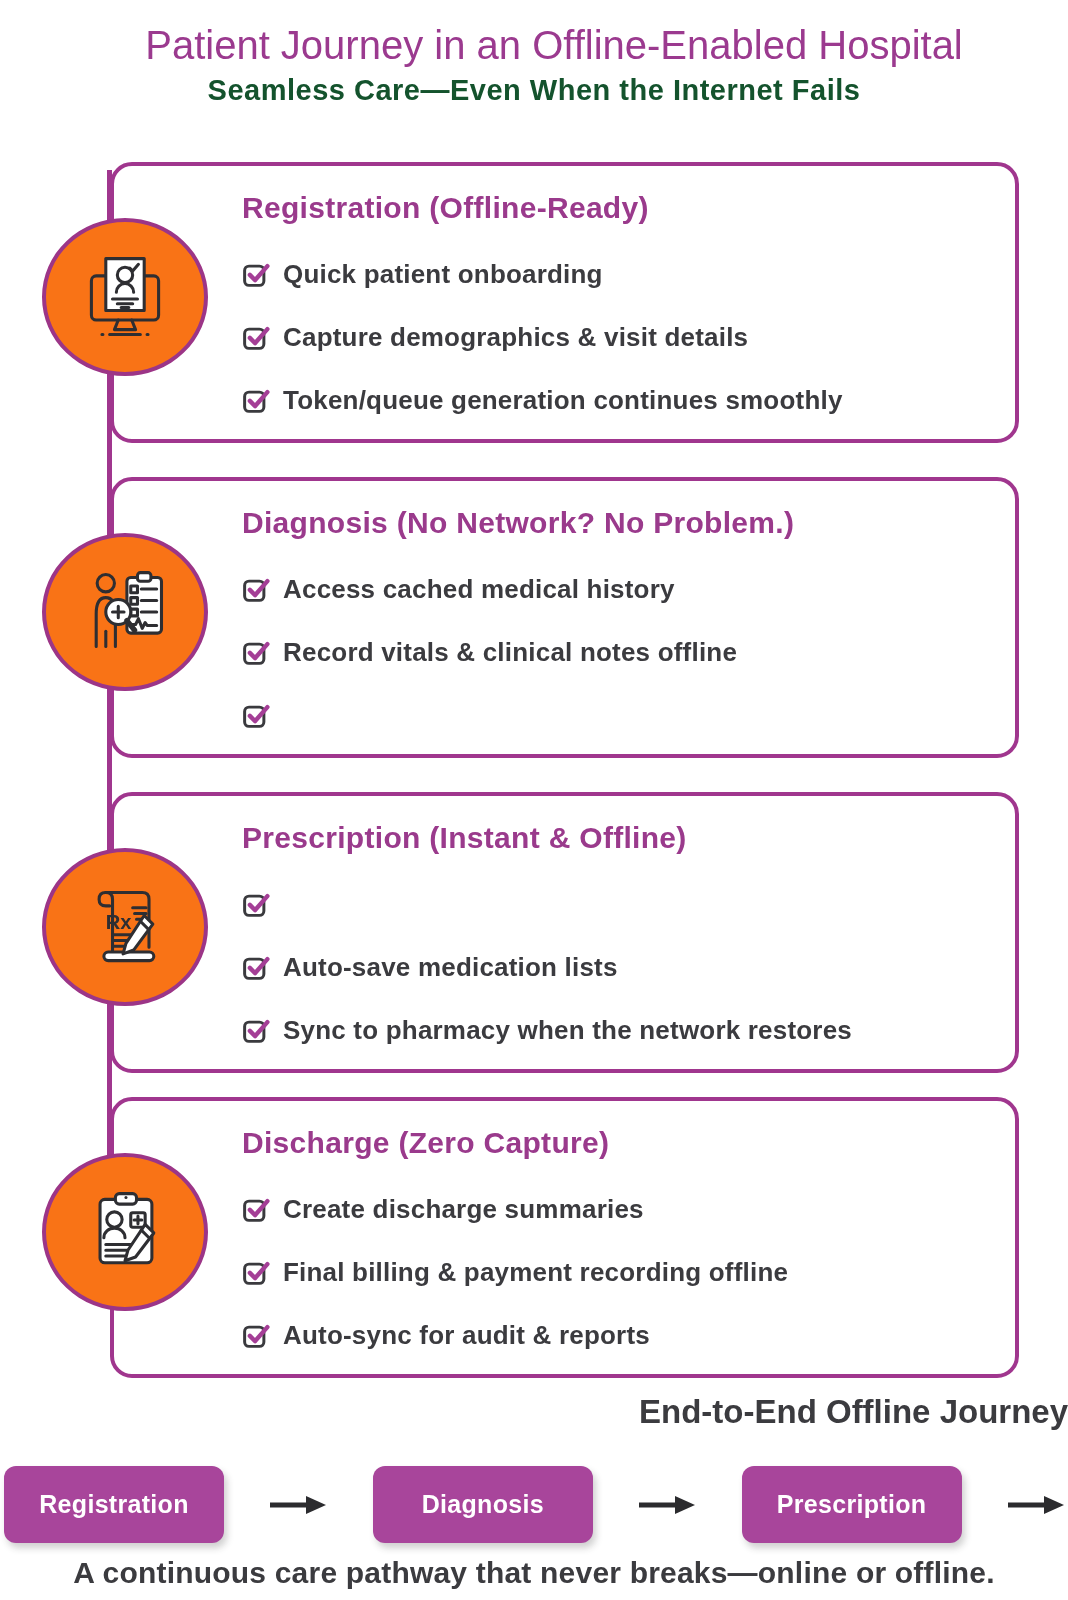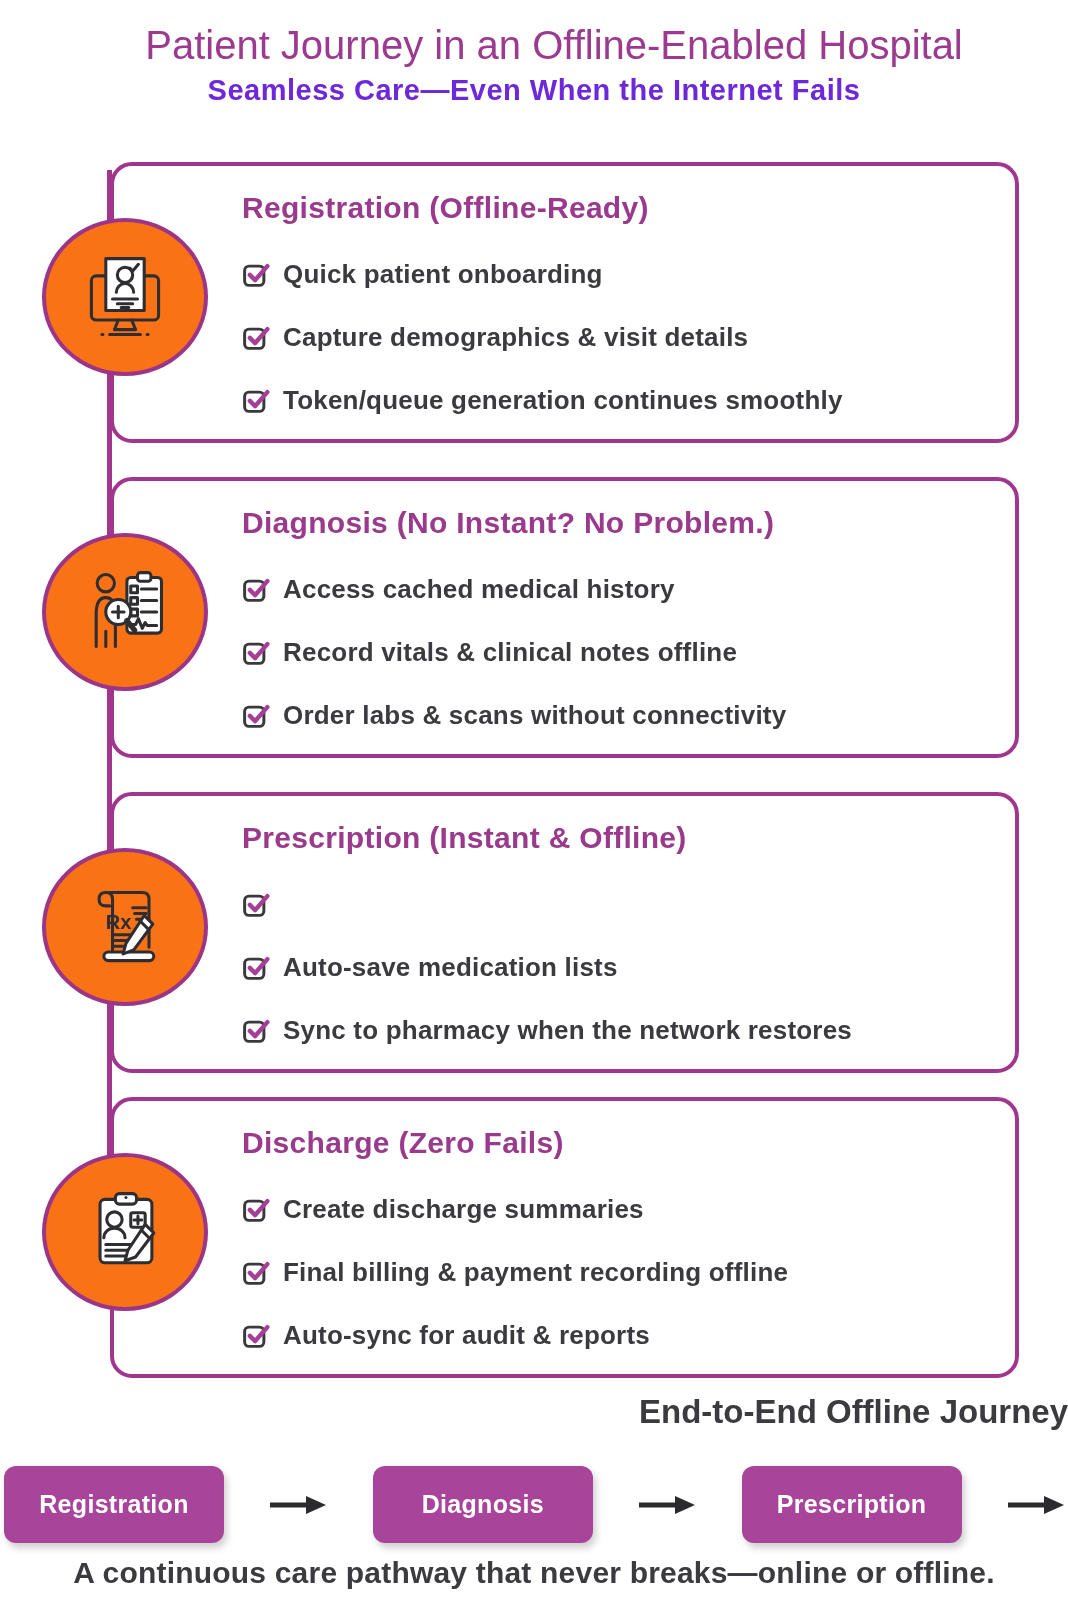--- a/index.html
+++ b/index.html
@@ -7,21 +7,21 @@
     position:relative;width:1068px;height:1600px;overflow:hidden;background:#ffffff;
     font-family:"Liberation Sans",sans-serif;color:#3B3B3F;
   }
   
   .title{
     position:absolute;top:-4px;left:0;width:100%;text-align:center;
     font-size:40px;font-weight:normal;color:#9B3A8F;letter-spacing:0;padding-left:20px;
   }
   .subtitle{
     position:absolute;top:74px;left:0;width:100%;text-align:center;
-    font-size:29px;font-weight:bold;color:#6d28d9;letter-spacing:.5px;
+    font-size:29px;font-weight:bold;color:#14532d;letter-spacing:.5px;
   }
   
   .spine{position:absolute;left:107px;top:170px;width:5px;height:1062px;background:#A0368E;}
   
   .card{
     position:absolute;left:110px;width:901px;height:273px;background:#ffffff;
     border:4px solid #A0368E;border-radius:22px;
   }
   .card-heading{
     margin:24px 0 0 128px;font-size:30px;line-height:36px;font-weight:bold;
@@ -125,42 +125,41 @@
         <rect x="56" y="35" width="7" height="7"></rect>
         <path d="M67 38 h16"></path>
         <rect x="56" y="47" width="7" height="7"></rect>
         <path d="M67 50 h16"></path>
         <path d="M55 63 h6 l3 -6 4 10 3 -6 2 3 h10"></path>
         <circle class="fillwhite" cx="43" cy="50" r="13"></circle>
         <path d="M43 44 v12 M37 50 h12"></path>
         <path d="M52 59 l8 10" stroke-width="5.5"></path>
       </svg>
     </div>
-    <h2 class="card-heading">Diagnosis (No Instant? No Problem.)</h2>
+    <h2 class="card-heading">Diagnosis (No Network? No Problem.)</h2>
     <ul class="items">
       <li class="item">
         <svg class="check" width="28" height="28" viewBox="0 0 32 32">
             <rect x="3" y="7" width="22" height="22" rx="5" fill="none" stroke="#3A3A3E" stroke-width="3.4"></rect>
             <path d="M9 17 l6 6 L29 7" fill="none" stroke="#A43E96" stroke-width="5" stroke-linecap="round" stroke-linejoin="round"></path>
           </svg>
         <span>Access cached medical history</span>
       </li>
       <li class="item">
         <svg class="check" width="28" height="28" viewBox="0 0 32 32">
             <rect x="3" y="7" width="22" height="22" rx="5" fill="none" stroke="#3A3A3E" stroke-width="3.4"></rect>
             <path d="M9 17 l6 6 L29 7" fill="none" stroke="#A43E96" stroke-width="5" stroke-linecap="round" stroke-linejoin="round"></path>
           </svg>
         <span>Record vitals &amp; clinical notes offline</span>
       </li>
       <li class="item">
         <svg class="check" width="28" height="28" viewBox="0 0 32 32">
             <rect x="3" y="7" width="22" height="22" rx="5" fill="none" stroke="#3A3A3E" stroke-width="3.4"></rect>
             <path d="M9 17 l6 6 L29 7" fill="none" stroke="#A43E96" stroke-width="5" stroke-linecap="round" stroke-linejoin="round"></path>
           </svg>
-        <span>Order labs &amp; scans without connectivity</span>
       </li>
     </ul>
   </section>
 
   <section class="card" style="top:792px">
     <div class="circle">
       <svg class="lineicon" width="96" height="96" viewBox="0 0 100 100">
         <path d="M34 28 h-4 q-7 0 -7 -7 q0 -7 7 -7 h38 q7 0 7 7 v50"></path>
         <path d="M30 14 q7 0 7 7 v57"></path>
         <rect class="fillwhite" x="28" y="76" width="52" height="9" rx="4.5"></rect>
@@ -204,21 +203,21 @@
         <circle cx="51" cy="14" r="1.6" fill="#2E2E32" stroke="none"></circle>
         <circle cx="39" cy="37" r="8"></circle>
         <path d="M28 56 a11 10 0 0 1 22 0"></path>
         <rect x="56" y="30" width="15" height="15" rx="2"></rect>
         <path d="M63.5 33.5 v8 M59.5 37.5 h8"></path>
         <path d="M30 63 h32 M30 69 h32 M30 75 h22"></path>
         <path class="fillwhite" d="M71 42 l9 9 -19 25 -11 4 3 -11 z"></path>
         <path d="M67 48 l8 8"></path>
       </svg>
     </div>
-    <h2 class="card-heading">Discharge (Zero Fails)</h2>
+    <h2 class="card-heading">Discharge (Zero Capture)</h2>
     <ul class="items">
       <li class="item">
         <svg class="check" width="28" height="28" viewBox="0 0 32 32">
             <rect x="3" y="7" width="22" height="22" rx="5" fill="none" stroke="#3A3A3E" stroke-width="3.4"></rect>
             <path d="M9 17 l6 6 L29 7" fill="none" stroke="#A43E96" stroke-width="5" stroke-linecap="round" stroke-linejoin="round"></path>
           </svg>
         <span>Create discharge summaries</span>
       </li>
       <li class="item">
         <svg class="check" width="28" height="28" viewBox="0 0 32 32">

